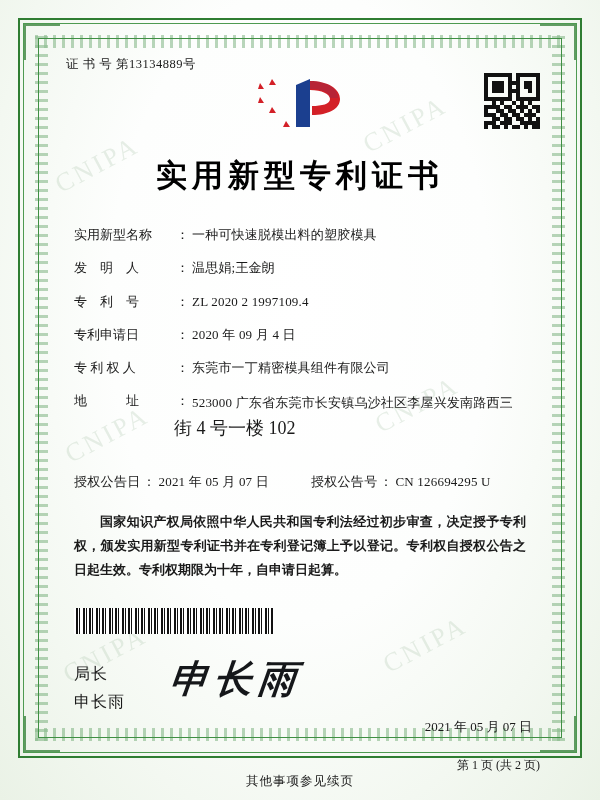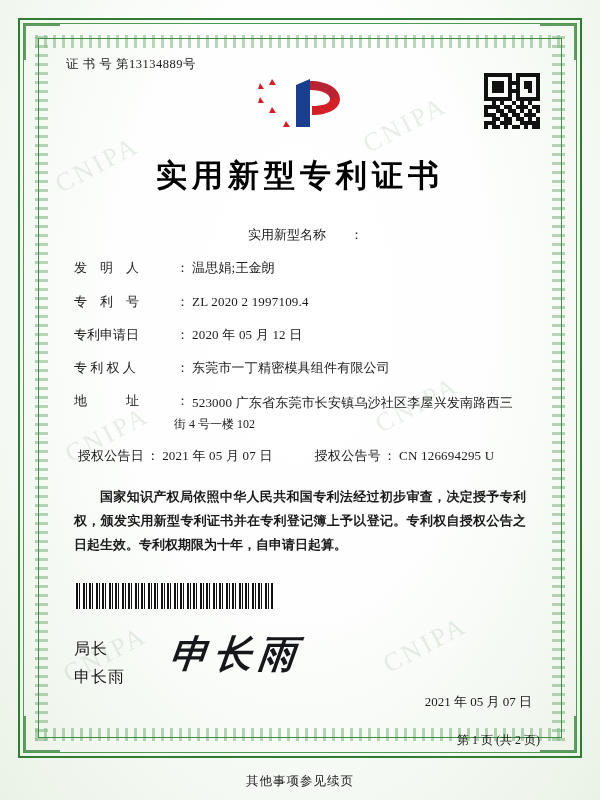--- a/index.html
+++ b/index.html
@@ -139,40 +139,39 @@
   .fields {
     margin-top: 30px;
     font-size: 13px;
     line-height: 1.25;
   }
   .row {
     display: flex;
     align-items: flex-start;
     margin-bottom: 17px;
     padding-left: 14px;
-    justify-content: center;
   }
   .lbl {
     flex: 0 0 auto;
     white-space: nowrap;
     letter-spacing: .3px;
   }
   .lbl.sp7 { width: 100px; letter-spacing: 0; }
   .colon { margin: 0 3px 0 2px; }
   .val {
     flex: 1 1 auto;
     letter-spacing: .2px;
   }
   .row.two .val { flex: 0 0 auto; margin-right: 42px; }
   .val.addr { line-height: 1.55; }
   .sub-line {
     padding-left: 114px;
     margin-top: -13px;
-    margin-bottom: 16px;
-    font-size: 12px;
+    margin-bottom: 34px;
+    font-size: 18px;
   }
   .para {
     margin-top: 20px;
     padding: 0 14px 0 14px;
     font-size: 13px;
     line-height: 1.85;
     text-indent: 2em;
     text-align: justify;
     font-weight: bold;
   }
@@ -476,38 +475,39 @@
       </div>
     </div>
 
     <div class="title">实用新型专利证书</div>
 
     <div class="fields">
 
       <div class="row">
         <span class="lbl sp7">实用新型名称</span>
         <span class="colon">：</span>
+        <span class="val">一种可快速脱模出料的塑胶模具</span>
       </div>
 
       <div class="row">
         <span class="lbl sp7">发　明　人</span>
         <span class="colon">：</span>
         <span class="val">温思娟;王金朗</span>
       </div>
 
       <div class="row">
         <span class="lbl sp7">专　利　号</span>
         <span class="colon">：</span>
         <span class="val">ZL 2020 2 1997109.4</span>
       </div>
 
       <div class="row">
         <span class="lbl sp7">专利申请日</span>
         <span class="colon">：</span>
-        <span class="val">2020 年 05 月 12 日</span>
+        <span class="val">2020 年 09 月 4 日</span>
       </div>
 
       <div class="row">
         <span class="lbl sp7">专 利 权 人</span>
         <span class="colon">：</span>
         <span class="val">东莞市一丁精密模具组件有限公司</span>
       </div>
 
       <div class="row">
         <span class="lbl sp7">地　　　址</span>

